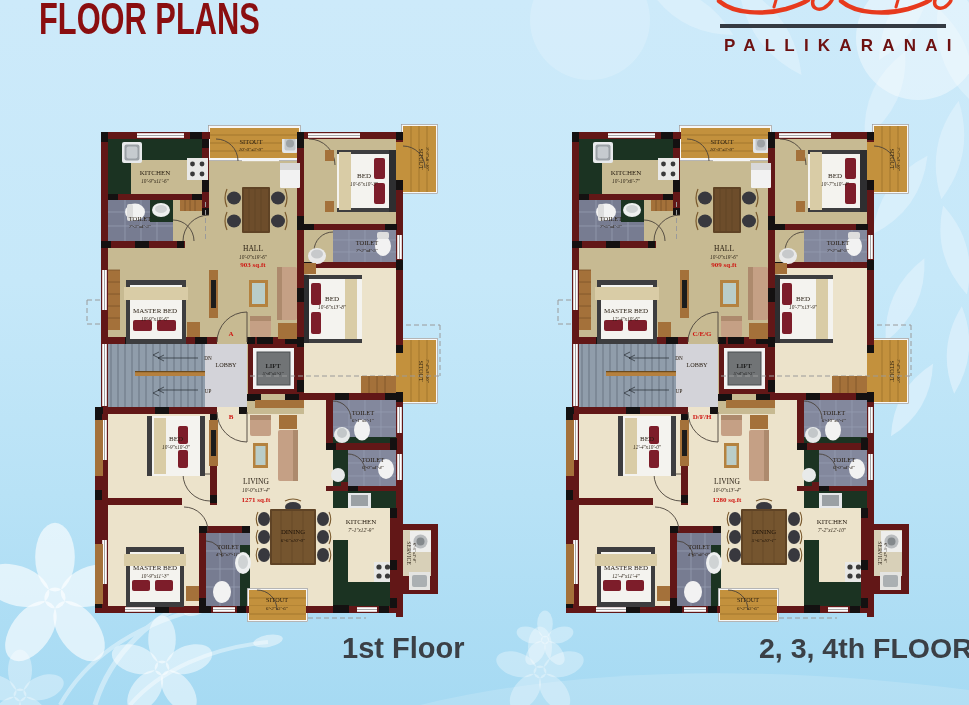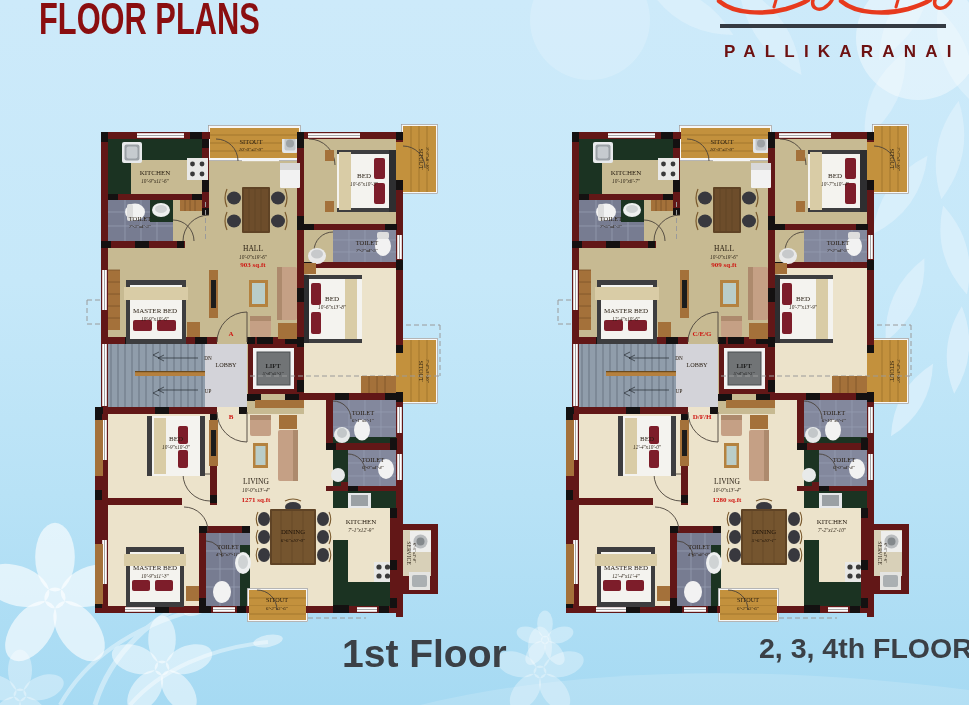--- a/index.html
+++ b/index.html
@@ -1,23 +1,23 @@
 <!DOCTYPE html>
 <html><head><meta charset="utf-8">
 <style>
 html,body{margin:0;padding:0;}
 body{width:969px;height:705px;overflow:hidden;position:relative;
  background:linear-gradient(180deg,#cdeafa 0%,#c6e8f9 40%,#b8e2f6 70%,#a6daf3 100%);
  font-family:"Liberation Sans",sans-serif;}
 .title{position:absolute;left:39px;top:-6px;color:#8a0e10;font-size:44px;font-weight:bold;
  transform:scaleX(0.70);transform-origin:left top;letter-spacing:0px;}
 .logoline{position:absolute;left:720px;top:24px;width:226px;height:3.5px;background:#343a42;}
-.pallik{position:absolute;left:724px;top:42px;color:#6d1111;font-size:17px;
+.pallik{position:absolute;left:724px;top:36px;color:#6d1111;font-size:17px;
  letter-spacing:9.2px;font-weight:bold;white-space:nowrap;}
-.cap{position:absolute;color:#3b4046;font-weight:bold;font-size:39px;white-space:nowrap;}
+.cap{position:absolute;color:#3b4046;font-weight:bold;font-size:29px;white-space:nowrap;}
 .plan{position:absolute;top:120px;}
 </style></head>
 <body>
 <svg width="969" height="705" viewBox="0 0 969 705" style="position:absolute;left:0;top:0">
     <path d="M905 -37 Q933 15 905 67 Q877 15 905 -37 Z" fill="#dcf0fb" opacity="0.8" transform="rotate(30 905 15)"></path>
     <path d="M955 5 Q981 55 955 105 Q929 55 955 5 Z" fill="#dcf0fb" opacity="0.8" transform="rotate(-20 955 55)"></path>
     <path d="M885 47 Q911 95 885 143 Q859 95 885 47 Z" fill="#dcf0fb" opacity="0.8" transform="rotate(25 885 95)"></path>
     <path d="M950 100 Q976 150 950 200 Q924 150 950 100 Z" fill="#dcf0fb" opacity="0.8" transform="rotate(10 950 150)"></path>
     <path d="M900 147 Q926 195 900 243 Q874 195 900 147 Z" fill="#dcf0fb" opacity="0.8" transform="rotate(35 900 195)"></path>
     <path d="M955 204 Q979 250 955 296 Q931 250 955 204 Z" fill="#dcf0fb" opacity="0.8" transform="rotate(-15 955 250)"></path>

